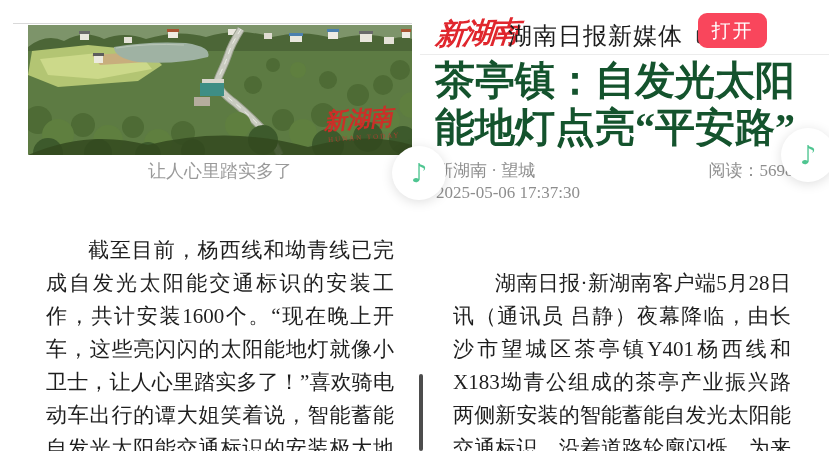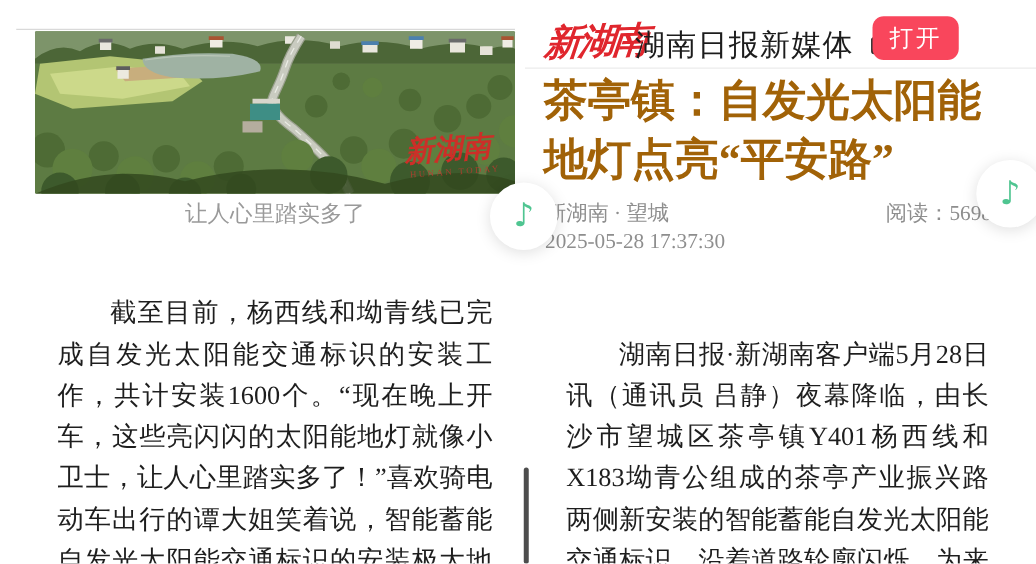--- a/index.html
+++ b/index.html
@@ -19,21 +19,21 @@
   
   .logo{left:436px;top:14px;width:70px;font-size:29px;font-weight:700;font-style:italic;
         color:#e0262d;transform:skewX(-7deg) rotate(-2deg);letter-spacing:-2px;white-space:nowrap;}
   .brand{left:508px;top:20px;font-size:24px;color:#1c1c1c;letter-spacing:1px;white-space:nowrap;}
   .home-btn{left:691px;top:17px;width:32px;height:32px;display:flex;align-items:center;justify-content:center;cursor:pointer;}
   .open-btn{left:698px;top:13px;width:69px;height:35px;background:#f9465c;border:none;border-radius:9px;
             color:#fff;font-size:19px;font-family:"Liberation Sans","DejaVu Sans",sans-serif;
             display:flex;align-items:center;justify-content:center;cursor:pointer;letter-spacing:2px;}
   .header-divider{left:420px;top:54px;width:409px;height:1px;background:#ececec;}
   
-  .headline{left:435px;top:57px;width:374px;font-size:35px;line-height:47px;font-weight:700;color:#a16207;}
+  .headline{left:435px;top:57px;width:374px;font-size:40px;line-height:47px;font-weight:700;color:#14532d;}
   .meta-left{left:436px;top:160px;width:260px;font-size:17px;line-height:22px;color:#8e8e8e;}
   .meta-reads{left:640px;top:160px;width:162px;font-size:17px;line-height:22px;color:#8e8e8e;text-align:right;}
   .right-para{left:435px;top:249px;width:374px;height:202px;overflow:hidden;}
   
   .audio-btn{width:54px;height:54px;border-radius:50%;background:#fff;
              box-shadow:0 2px 12px rgba(0,0,0,0.13);display:flex;align-items:center;justify-content:center;
              font-family:"DejaVu Sans",sans-serif;font-size:26px;color:#4fc591;cursor:pointer;z-index:5;}
   .audio-left{left:392px;top:146px;}
   .audio-right{left:781px;top:128px;}
   
@@ -156,21 +156,21 @@
   </div>
 
   <button class="abs open-btn">打开</button>
 
   <div class="abs header-divider"></div>
 
   <h1 class="abs headline" style="margin:0;">茶亭镇：自发光太阳能地灯点亮“平安路”</h1>
 
   <div class="abs meta-left">
     <div>新湖南 · 望城</div>
-    <div>2025-05-28 17:37:30</div>
+    <div>2025-05-06 17:37:30</div>
   </div>
   <div class="abs meta-reads">阅读：56987</div>
 
   <div class="abs audio-btn audio-right">
     <span>♪</span>
   </div>
 
   <div class="abs right-para para">
     <p>湖南日报·新湖南客户端5月28日讯（通讯员 吕静）夜幕降临，由长沙市望城区茶亭镇Y401杨西线和X183坳青公组成的茶亭产业振兴路两侧新安装的智能蓄能自发光太阳能交通标识，沿着道路轮廓闪烁，为来往车辆照亮安全路径。近</p>
   </div>

